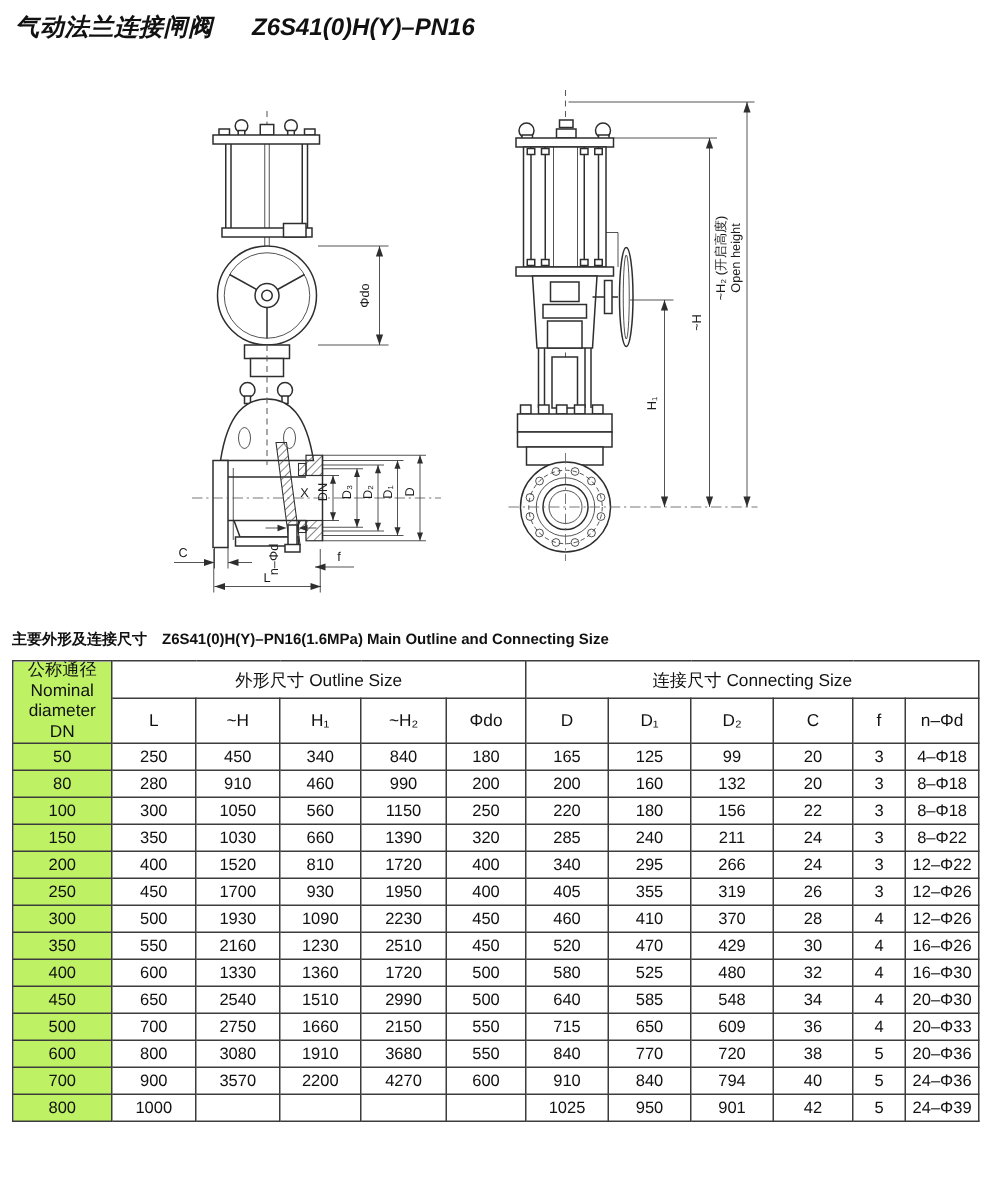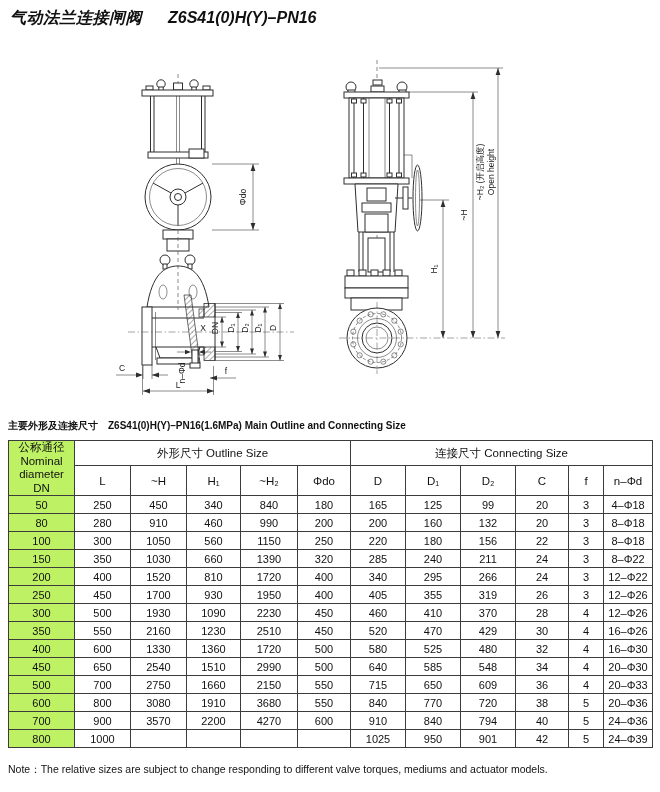--- a/index.html
+++ b/index.html
@@ -520,14 +520,13 @@
         <td>950</td>
         <td>901</td>
         <td>42</td>
         <td>5</td>
         <td>24–Φ39</td>
       </tr>
     </tbody>
 </table>
 
 <div class="notes">
-  <div class="note-en">Note：The relative sizes are subject to change responding to different valve torques, mediums and actuator models.</div>
 </div>
 
 </body></html>

